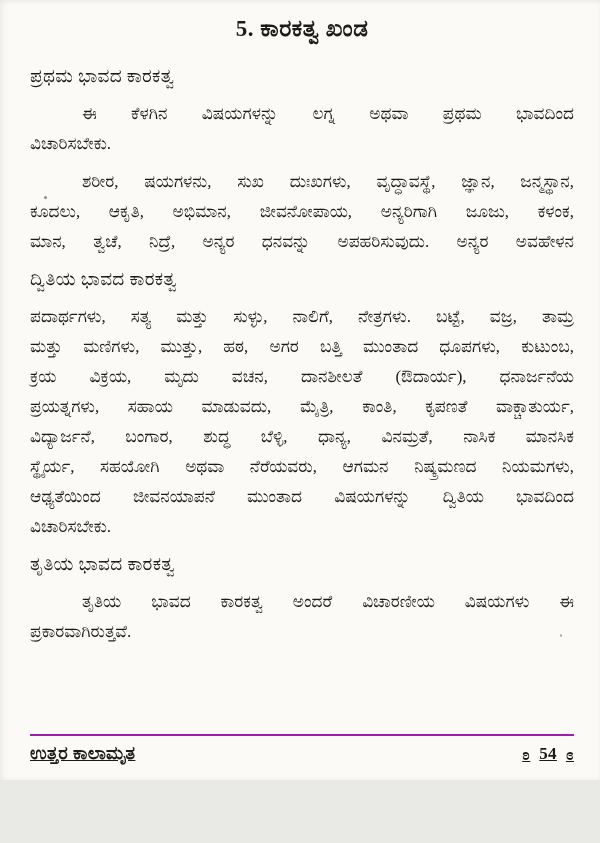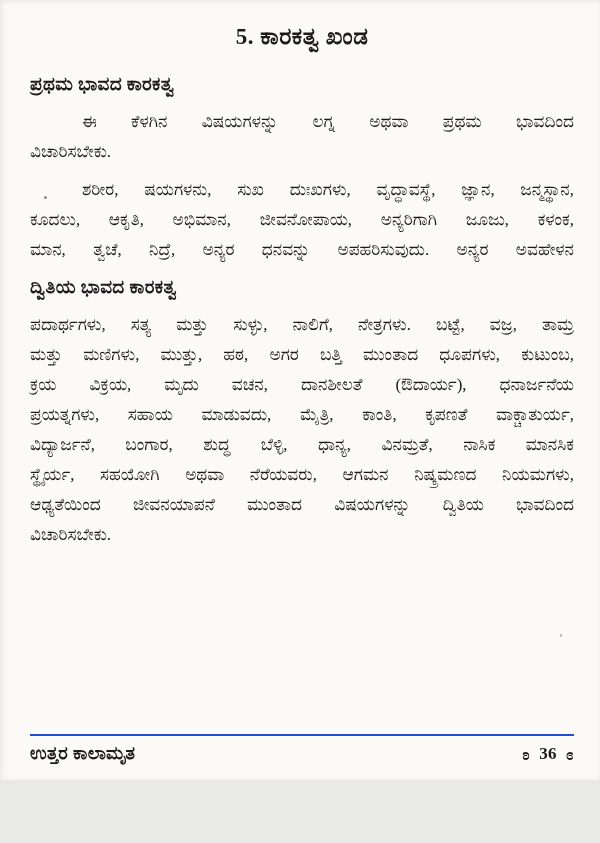--- a/index.html
+++ b/index.html
@@ -6,66 +6,67 @@
   body {
     font-family: "Liberation Serif", "DejaVu Serif", serif;
     background: #e9e9e6;
   }
   .page {
     position: relative;
     width: 600px;
     height: 780px;
     margin: 0 auto;
     box-sizing: border-box;
-    padding: 18px 26px 0 30px;
+    padding: 10px 26px 0 30px;
     background: #fbfaf7;
     color: #1b1b1b;
     overflow: hidden;
     box-shadow: inset 3px 0 6px rgba(0,0,0,0.05), inset 0 2px 4px rgba(0,0,0,0.04);
   }
   .page-title {
     margin: 4px 0 18px 0;
     text-align: center;
     font-size: 23px;
     line-height: 30px;
     font-weight: bold;
     letter-spacing: 0.5px;
   }
   .section { margin: 0; }
   .section-heading {
     margin: 8px 0 4px 0;
     font-size: 18.5px;
     line-height: 29px;
-    font-weight: bold;
+    font-weight: normal;
     letter-spacing: 0.3px;
     text-align: left;
   }
   .para { margin: 8px 0 8px 0; }
   .line {
     font-size: 17px;
     line-height: 30px;
     text-align: justify;
     text-align-last: justify;
     word-spacing: 1px;
   }
   .line.indent { text-indent: 52px; }
   .line.para-end { text-align-last: left; }
   .footer {
     position: absolute;
     left: 30px;
     right: 26px;
     bottom: 16px;
-    border-top: 2px solid #1d4ed8;
+    border-top: 2px solid #a21caf;
     padding-top: 7px;
     display: flex;
     justify-content: space-between;
     align-items: baseline;
     font-size: 18px;
     font-weight: bold;
     letter-spacing: 0.3px;
+    text-decoration: underline;
   }
   .page-num-group { display: flex; align-items: baseline; gap: 9px; }
   .ornament { font-size: 17px; font-weight: bold; transform: translateY(1px); }
   .page-number { font-size: 17px; font-weight: 600; font-family: "Liberation Serif", "DejaVu Serif", serif; }
   .speck {
     position: absolute;
     background: #6f6f6a;
     border-radius: 50%;
     opacity: 0.8;
   }
@@ -97,26 +98,33 @@
           <div class="line">ಪದಾರ್ಥಗಳು, ಸತ್ಯ ಮತ್ತು ಸುಳ್ಳು, ನಾಲಿಗೆ, ನೇತ್ರಗಳು. ಬಟ್ಟೆ, ವಜ್ರ, ತಾಮ್ರ</div>
           <div class="line">ಮತ್ತು ಮಣಿಗಳು, ಮುತ್ತು, ಹಠ, ಅಗರ ಬತ್ತಿ ಮುಂತಾದ ಧೂಪಗಳು, ಕುಟುಂಬ,</div>
           <div class="line">ಕ್ರಯ ವಿಕ್ರಯ, ಮೃದು ವಚನ, ದಾನಶೀಲತೆ (ಔದಾರ್ಯ), ಧನಾರ್ಜನೆಯ</div>
           <div class="line">ಪ್ರಯತ್ನಗಳು, ಸಹಾಯ ಮಾಡುವದು, ಮೈತ್ರಿ, ಕಾಂತಿ, ಕೃಪಣತೆ ವಾಕ್ಚಾತುರ್ಯ,</div>
           <div class="line">ವಿದ್ಯಾರ್ಜನೆ, ಬಂಗಾರ, ಶುದ್ಧ ಬೆಳ್ಳಿ, ಧಾನ್ಯ, ವಿನಮ್ರತೆ, ನಾಸಿಕ ಮಾನಸಿಕ</div>
           <div class="line">ಸ್ಥೈರ್ಯ, ಸಹಯೋಗಿ ಅಥವಾ ನೆರೆಯವರು, ಆಗಮನ ನಿಷ್ಕ್ರಮಣದ ನಿಯಮಗಳು,</div>
           <div class="line">ಆಢ್ಯತೆಯಿಂದ ಜೀವನಯಾಪನೆ ಮುಂತಾದ ವಿಷಯಗಳನ್ನು ದ್ವಿತಿಯ ಭಾವದಿಂದ</div>
           <div class="line para-end">ವಿಚಾರಿಸಬೇಕು.</div>
         </div>
       </div>
+      <div class="section">
+        <h2 class="section-heading">ತೃತಿಯ ಭಾವದ ಕಾರಕತ್ವ</h2>
+        <div class="para">
+          <div class="line indent">ತೃತಿಯ ಭಾವದ ಕಾರಕತ್ವ ಅಂದರೆ ವಿಚಾರಣೀಯ ವಿಷಯಗಳು ಈ</div>
+          <div class="line para-end">ಪ್ರಕಾರವಾಗಿರುತ್ತವೆ.</div>
+        </div>
+      </div>
     </div>
 
   <div class="speck speck-1"></div>
   <div class="speck speck-2"></div>
 
   <div class="footer">
     <span class="book-title">ಉತ್ತರ ಕಾಲಾಮೃತ</span>
     <span class="page-num-group">
       <span class="ornament">ʚ</span>
-      <span class="page-number">36</span>
+      <span class="page-number">54</span>
       <span class="ornament">ɞ</span>
     </span>
   </div>
 </div>
 
 </body></html>

